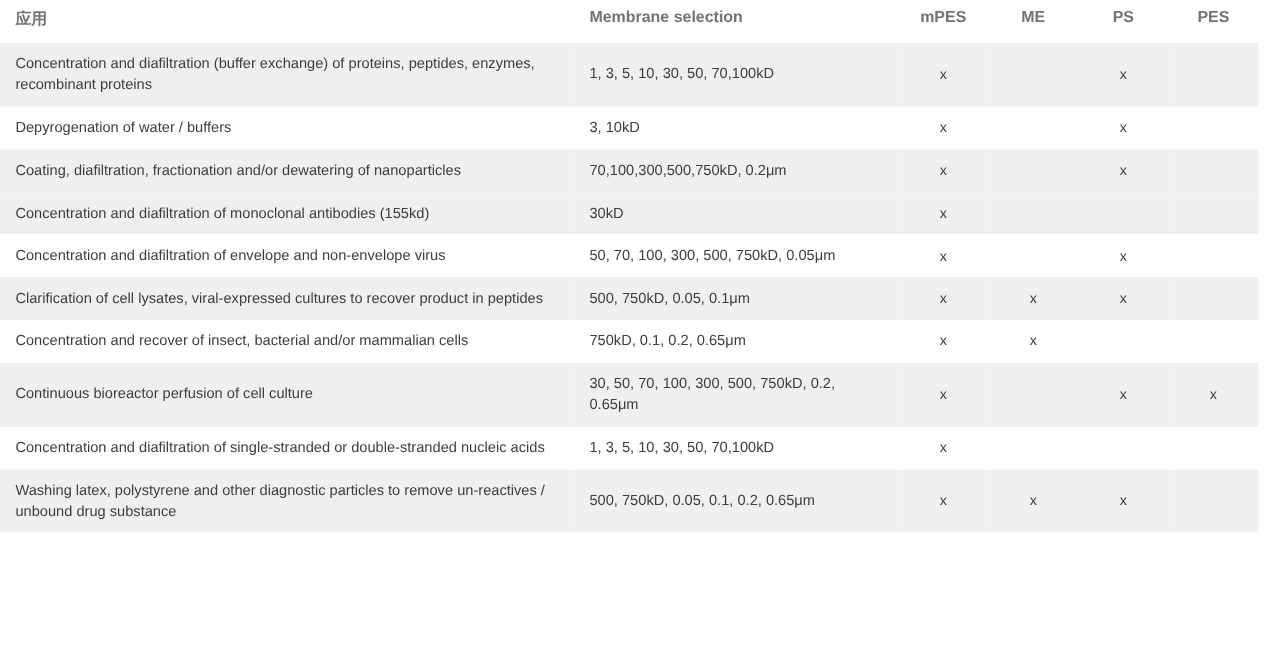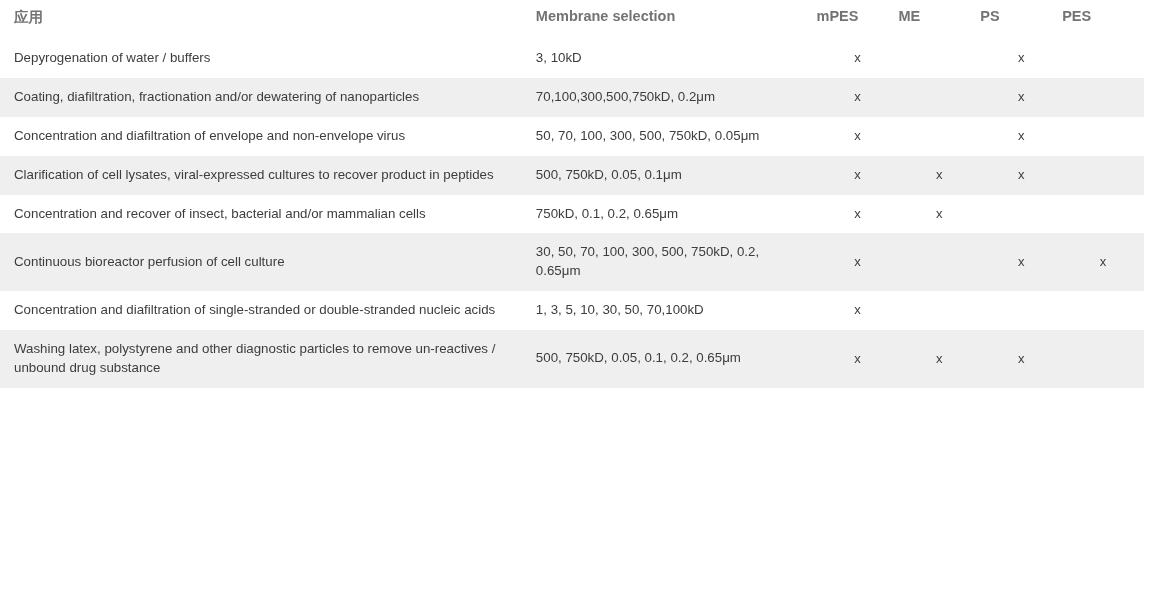--- a/index.html
+++ b/index.html
@@ -31,21 +31,21 @@
     font-size: 14.5px;
     font-weight: bold;
     color: #737373;
     text-align: left;
     padding: 8px 0 12px 14px;
     vertical-align: top;
     background: #ffffff;
     border: none;
   }
   table.app-table thead th.mark-col {
-    text-align: left;
+    text-align: center;
     padding-left: 0;
   }
   table.app-table tbody td {
     font-size: 13.3px;
     color: #3d3d3d;
     vertical-align: middle;
     padding: 10px 10px 10px 14px;
     line-height: 1.42;
     border: none;
   }
@@ -86,34 +86,50 @@
       <tr>
         <th>应用</th>
         <th>Membrane selection</th>
         <th class="mark-col">mPES</th>
         <th class="mark-col">ME</th>
         <th class="mark-col">PS</th>
         <th class="mark-col">PES</th>
       </tr>
     </thead>
     <tbody>
+      <tr class="shaded">
+        <td>Concentration and diafiltration (buffer exchange) of proteins, peptides, enzymes, recombinant proteins</td>
+        <td class="mem-cell">1, 3, 5, 10, 30, 50, 70,100kD</td>
+        <td class="mark-col">x</td>
+        <td class="mark-col"></td>
+        <td class="mark-col">x</td>
+        <td class="mark-col"></td>
+      </tr>
       <tr class="plain">
         <td>Depyrogenation of water / buffers</td>
         <td class="mem-cell">3, 10kD</td>
         <td class="mark-col">x</td>
         <td class="mark-col"></td>
         <td class="mark-col">x</td>
         <td class="mark-col"></td>
       </tr>
       <tr class="shaded">
         <td>Coating, diafiltration, fractionation and/or dewatering of nanoparticles</td>
         <td class="mem-cell">70,100,300,500,750kD, 0.2μm</td>
         <td class="mark-col">x</td>
         <td class="mark-col"></td>
         <td class="mark-col">x</td>
+        <td class="mark-col"></td>
+      </tr>
+      <tr class="shaded">
+        <td>Concentration and diafiltration of monoclonal antibodies (155kd)</td>
+        <td class="mem-cell">30kD</td>
+        <td class="mark-col">x</td>
+        <td class="mark-col"></td>
+        <td class="mark-col"></td>
         <td class="mark-col"></td>
       </tr>
       <tr class="plain">
         <td>Concentration and diafiltration of envelope and non-envelope virus</td>
         <td class="mem-cell">50, 70, 100, 300, 500, 750kD, 0.05μm</td>
         <td class="mark-col">x</td>
         <td class="mark-col"></td>
         <td class="mark-col">x</td>
         <td class="mark-col"></td>
       </tr>

